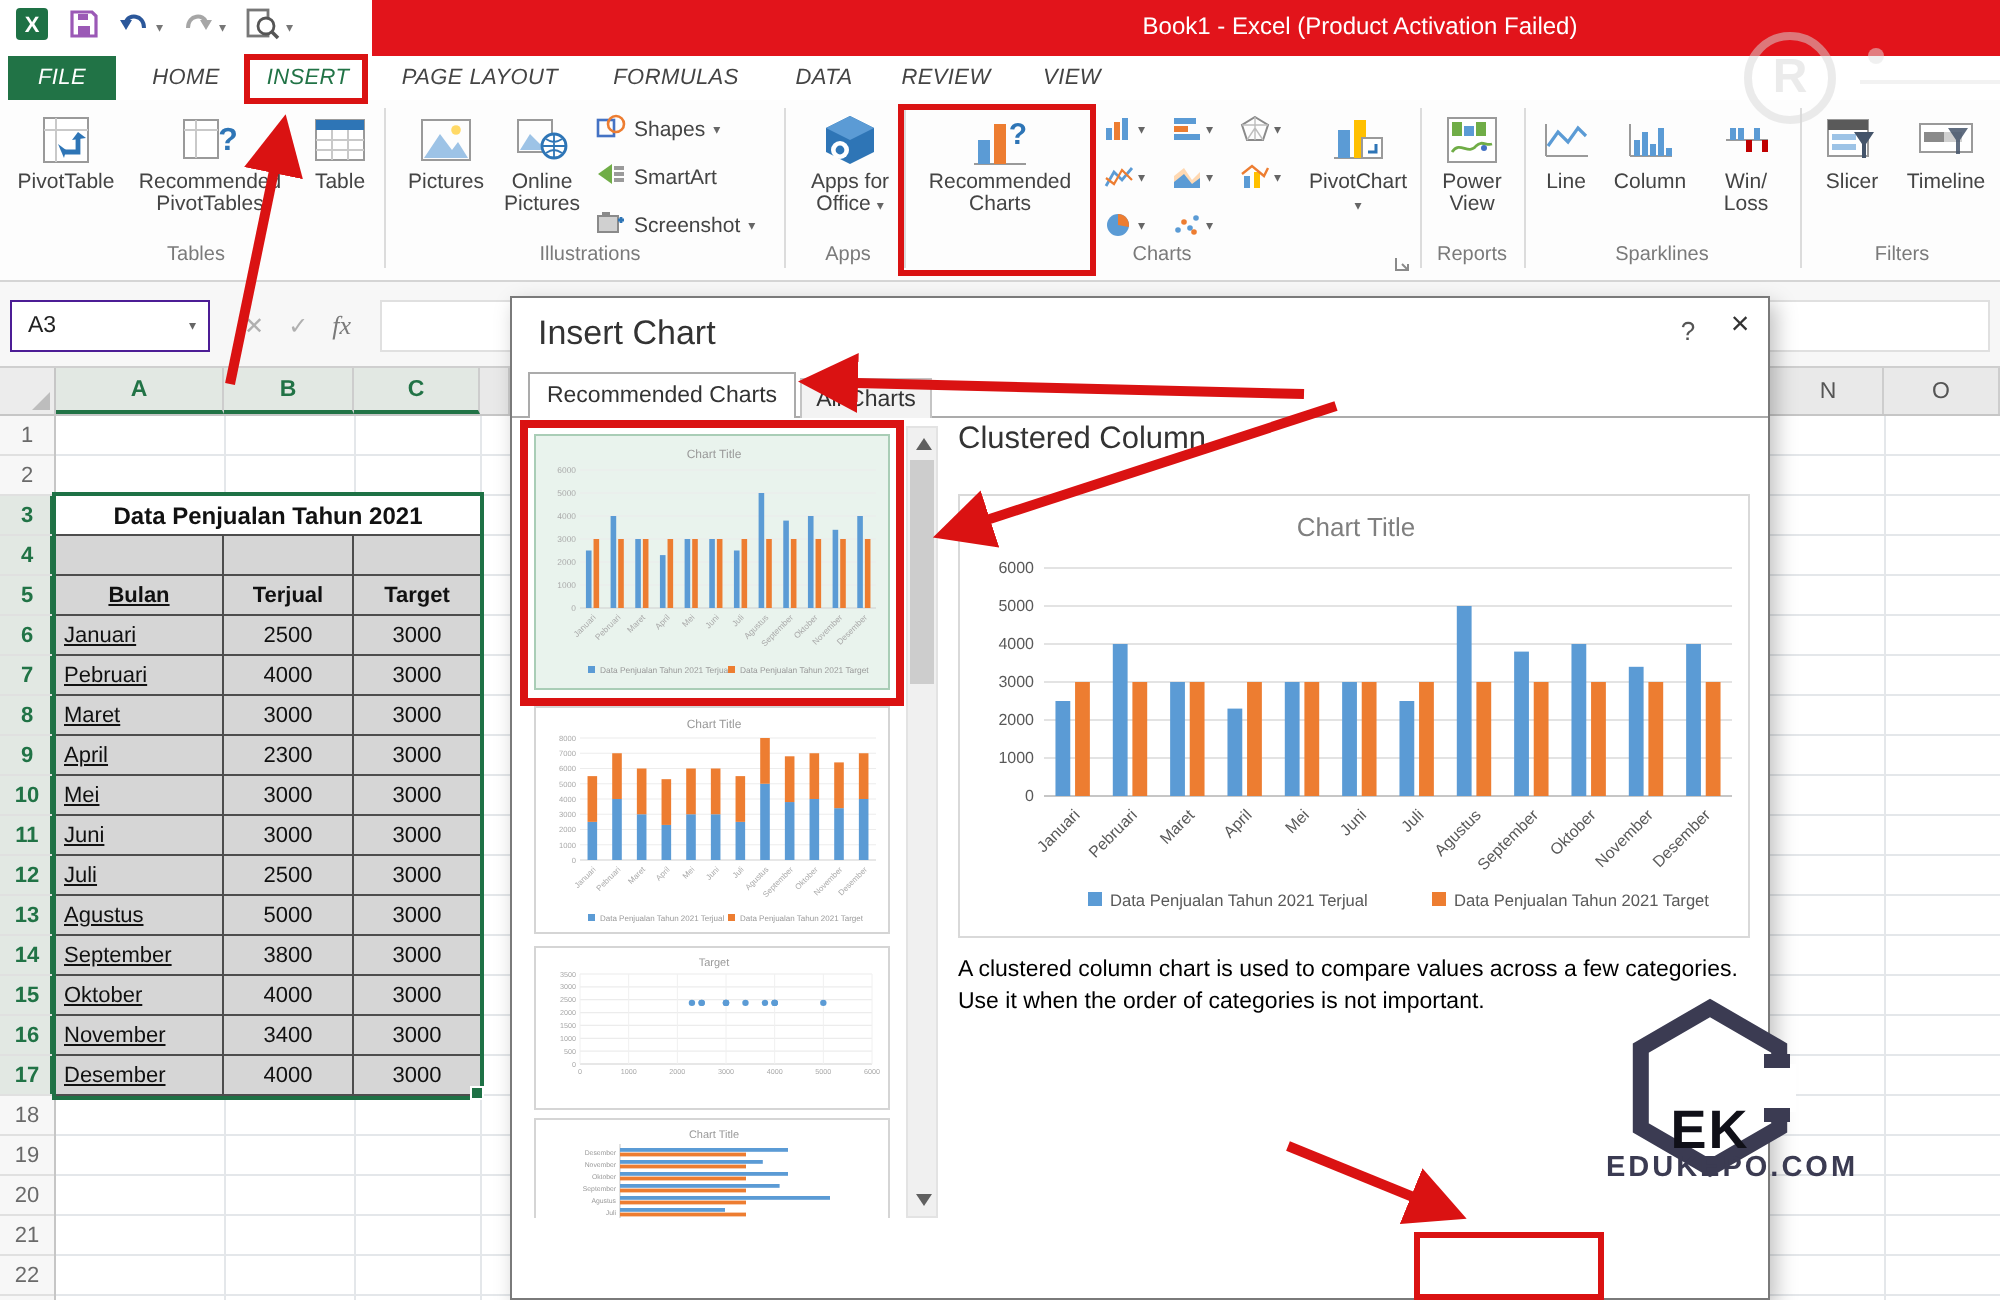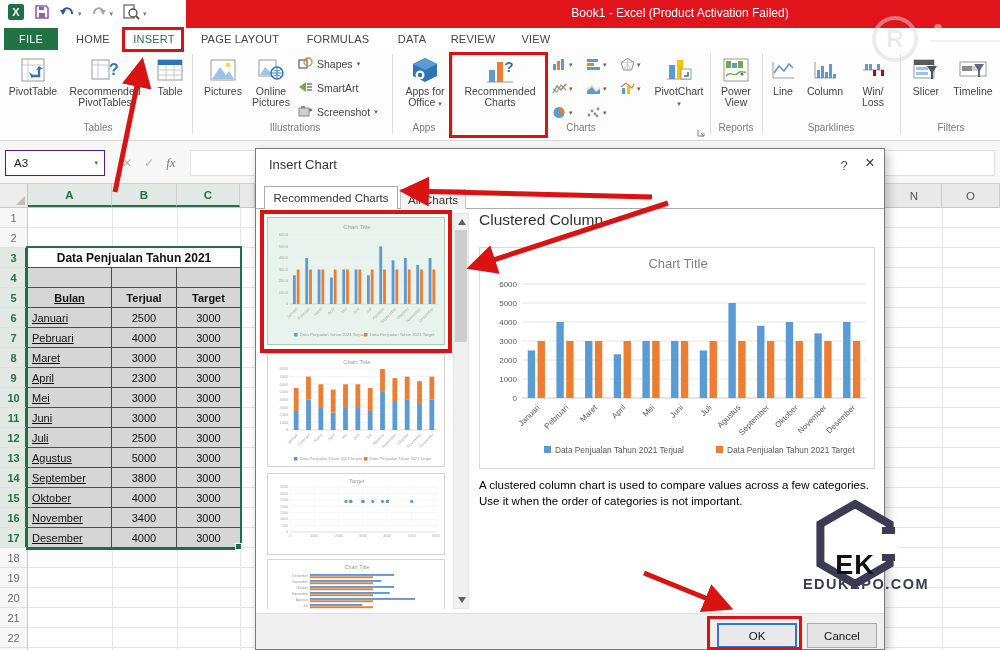--- a/index.html
+++ b/index.html
@@ -7,21 +7,21 @@
     font-family:"Liberation Sans",sans-serif;-webkit-font-smoothing:antialiased;}
   *{box-sizing:border-box;}
 
   
   .titlebar{position:absolute;left:0;top:0;width:1000px;height:28px;background:#e2141b;z-index:1;}
   .qat{position:absolute;left:0;top:0;width:186px;height:28px;background:#fff;display:flex;align-items:center;gap:9px;padding-left:7px;}
   .qat .car{font-size:7px;color:#777;margin-left:-6px;}
   .wtitle{position:absolute;left:500px;top:6px;width:360px;text-align:center;color:#fff;font-size:12px;}
 
   
-  .tabrow{position:absolute;left:0;top:28px;width:1000px;height:22px;background:#fff;z-index:1;}
+  .tabrow{position:absolute;left:0;top:28px;width:1000px;height:22px;background:#fff;z-index:1;font-style:italic;}
   .tab{position:absolute;top:0;height:22px;display:flex;align-items:center;justify-content:center;
     font-size:11px;color:#444;letter-spacing:.2px;cursor:default;}
   .tab.file{background:#217346;color:#fff;}
   .tab.active{color:#217346;}
 
   
   .ribbon{position:absolute;left:0;top:50px;width:1000px;height:91px;background:#fdfdfd;border-bottom:1px solid #d5d5d5;z-index:1;}
   .gdiv{position:absolute;top:4px;height:80px;width:1px;background:#dcdcdc;}
   .glabel{position:absolute;top:72px;font-size:10px;color:#7a7a7a;text-align:center;}
   .rbtn{position:absolute;display:flex;flex-direction:column;align-items:center;cursor:default;}
@@ -71,21 +71,21 @@
   
   .wm{position:absolute;left:872px;top:16px;z-index:2;opacity:.5;}
   .wm .circ{width:46px;height:46px;border:4px solid #d9d9d9;border-radius:50%;display:flex;align-items:center;justify-content:center;
     font-size:24px;font-weight:bold;color:#d9d9d9;}
   .wm .dot{position:absolute;left:62px;top:8px;width:8px;height:8px;border-radius:50%;background:#e3e3e3;}
   .wm .ln{position:absolute;left:58px;top:24px;width:70px;height:2px;background:#e7e7e7;}
 
   
   .dialog{position:absolute;left:255px;top:148px;width:630px;height:502px;background:#fff;border:1px solid #7a7a7a;
     box-shadow:3px 4px 10px rgba(0,0,0,.25);z-index:10;}
-  .dtitle{position:absolute;left:13px;top:8px;font-size:13px;color:#333;}
+  .dtitle{position:absolute;left:13px;top:8px;font-size:17px;color:#333;}
   .dhelp{position:absolute;left:580px;top:9px;font-size:13px;color:#555;width:16px;text-align:center;}
   .dclose{position:absolute;left:604px;top:5px;font-size:16px;color:#333;width:20px;text-align:center;}
   .tabstripline{position:absolute;left:0;top:59px;width:628px;height:1px;background:#ababab;}
   .dtab{position:absolute;font-size:11.5px;color:#333;display:flex;align-items:center;justify-content:center;}
   .dtab.active{left:8px;top:37px;width:134px;height:23px;background:#fff;border:1px solid #ababab;border-bottom:none;z-index:2;}
   .dtab.inactive{left:144px;top:40px;width:66px;height:20px;background:#f3f3f3;border:1px solid #c4c4c4;border-bottom:none;}
   .thumblist{position:absolute;left:8px;top:64px;width:190px;height:396px;overflow:hidden;}
   .thumb{position:absolute;left:3px;width:178px;background:#fff;border:1px solid #d5d5d5;}
   .thumb.selected{background:#e9f3ed;border:1px solid #a9cdb6;}
   .dscroll{position:absolute;left:197px;top:64px;width:16px;height:396px;background:#f0f0f0;border:1px solid #e3e3e3;}
@@ -849,24 +849,20 @@
           <text x="375.6666666666667" y="160" font-size="8" fill="#595959" text-anchor="end" font-family="Liberation Sans, sans-serif" transform="rotate(-45 375.6666666666667 160)">Desember</text>
           <rect x="64" y="198" width="7" height="7" fill="#5b9bd5"></rect>
           <text x="75" y="205" font-size="8.3" fill="#595959" text-anchor="start" font-family="Liberation Sans, sans-serif">Data Penjualan Tahun 2021 Terjual</text>
           <rect x="236" y="198" width="7" height="7" fill="#ed7d31"></rect>
           <text x="247" y="205" font-size="8.3" fill="#595959" text-anchor="start" font-family="Liberation Sans, sans-serif">Data Penjualan Tahun 2021 Target</text>
         </svg>
     </div>
     <div class="ddesc" style="top:330px">A clustered column chart is used to compare values across a few categories.</div>
     <div class="ddesc" style="top:346px">Use it when the order of categories is not important.</div>
 
-    <div class="dfooter">
-      <div class="btn ok">OK</div>
-      <div class="btn cancel">Cancel</div>
-    </div>
   </div>
 
   <div class="logo">
     <svg width="130" height="92">
       <polygon points="65,6 99.6,26 99.6,66 65,86 30.4,66 30.4,26" fill="#ffffff" stroke="#3b3b52" stroke-width="8"></polygon>
       <rect x="92" y="34" width="16" height="24" fill="#ffffff"></rect>
       <rect x="92" y="29" width="13" height="7" fill="#3b3b52"></rect>
       <rect x="92" y="56" width="13" height="7" fill="#3b3b52"></rect>
     </svg>
     <div class="ek">EK</div>

